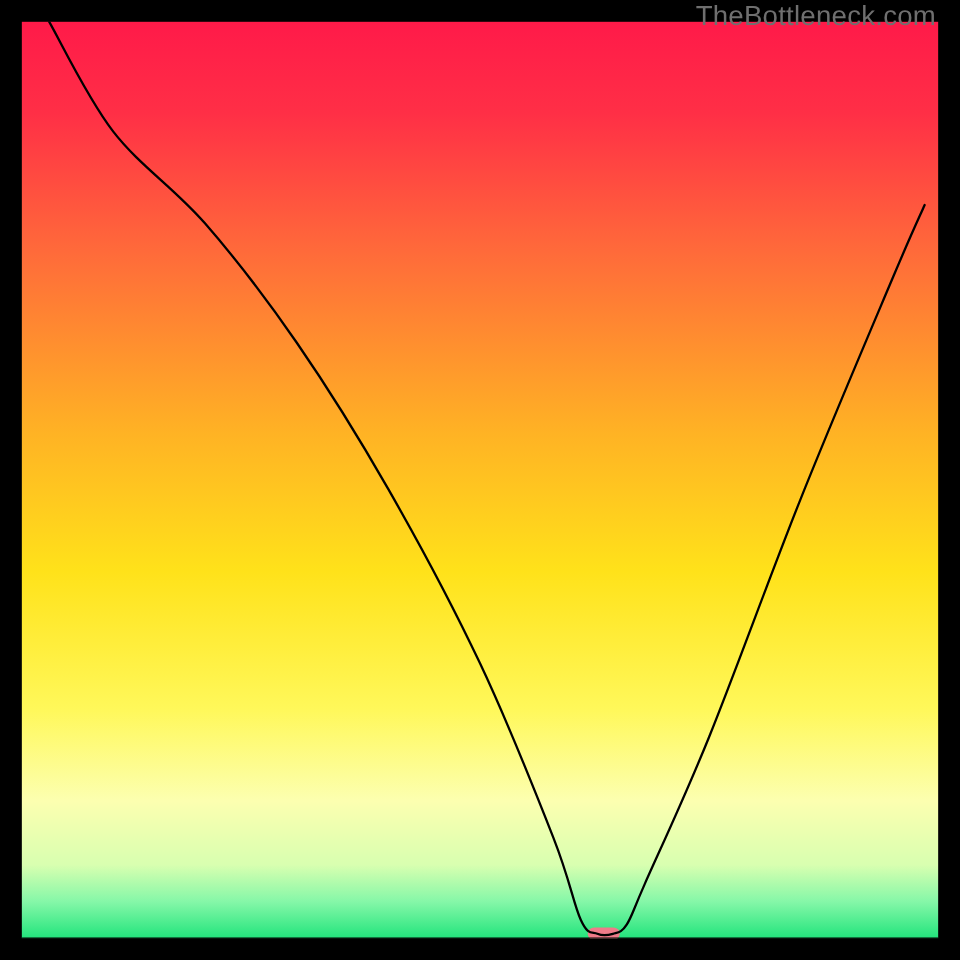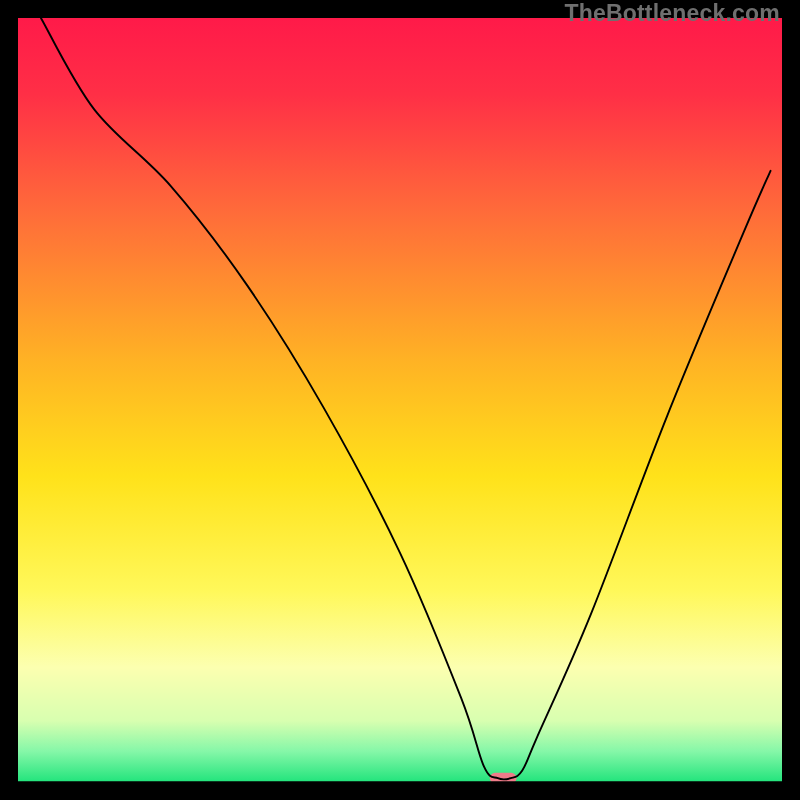--- a/index.html
+++ b/index.html
@@ -22,21 +22,21 @@
     top: 18px;
     width: 764px;
     height: 764px;
   }
   .watermark {
     position: absolute;
     top: 0px;
     right: 20px;
     color: #6f6f6f;
     font-size: 23px;
-    font-weight: 700;
+    font-weight: 400;
     letter-spacing: 0.2px;
   }
 </style>
 </head>
 <body>
 
 <div class="frame">
   <svg class="plot" viewBox="0 0 100 100" preserveAspectRatio="none">
     <defs>
       <linearGradient id="bg-grad" x1="0" y1="0" x2="0" y2="1">

